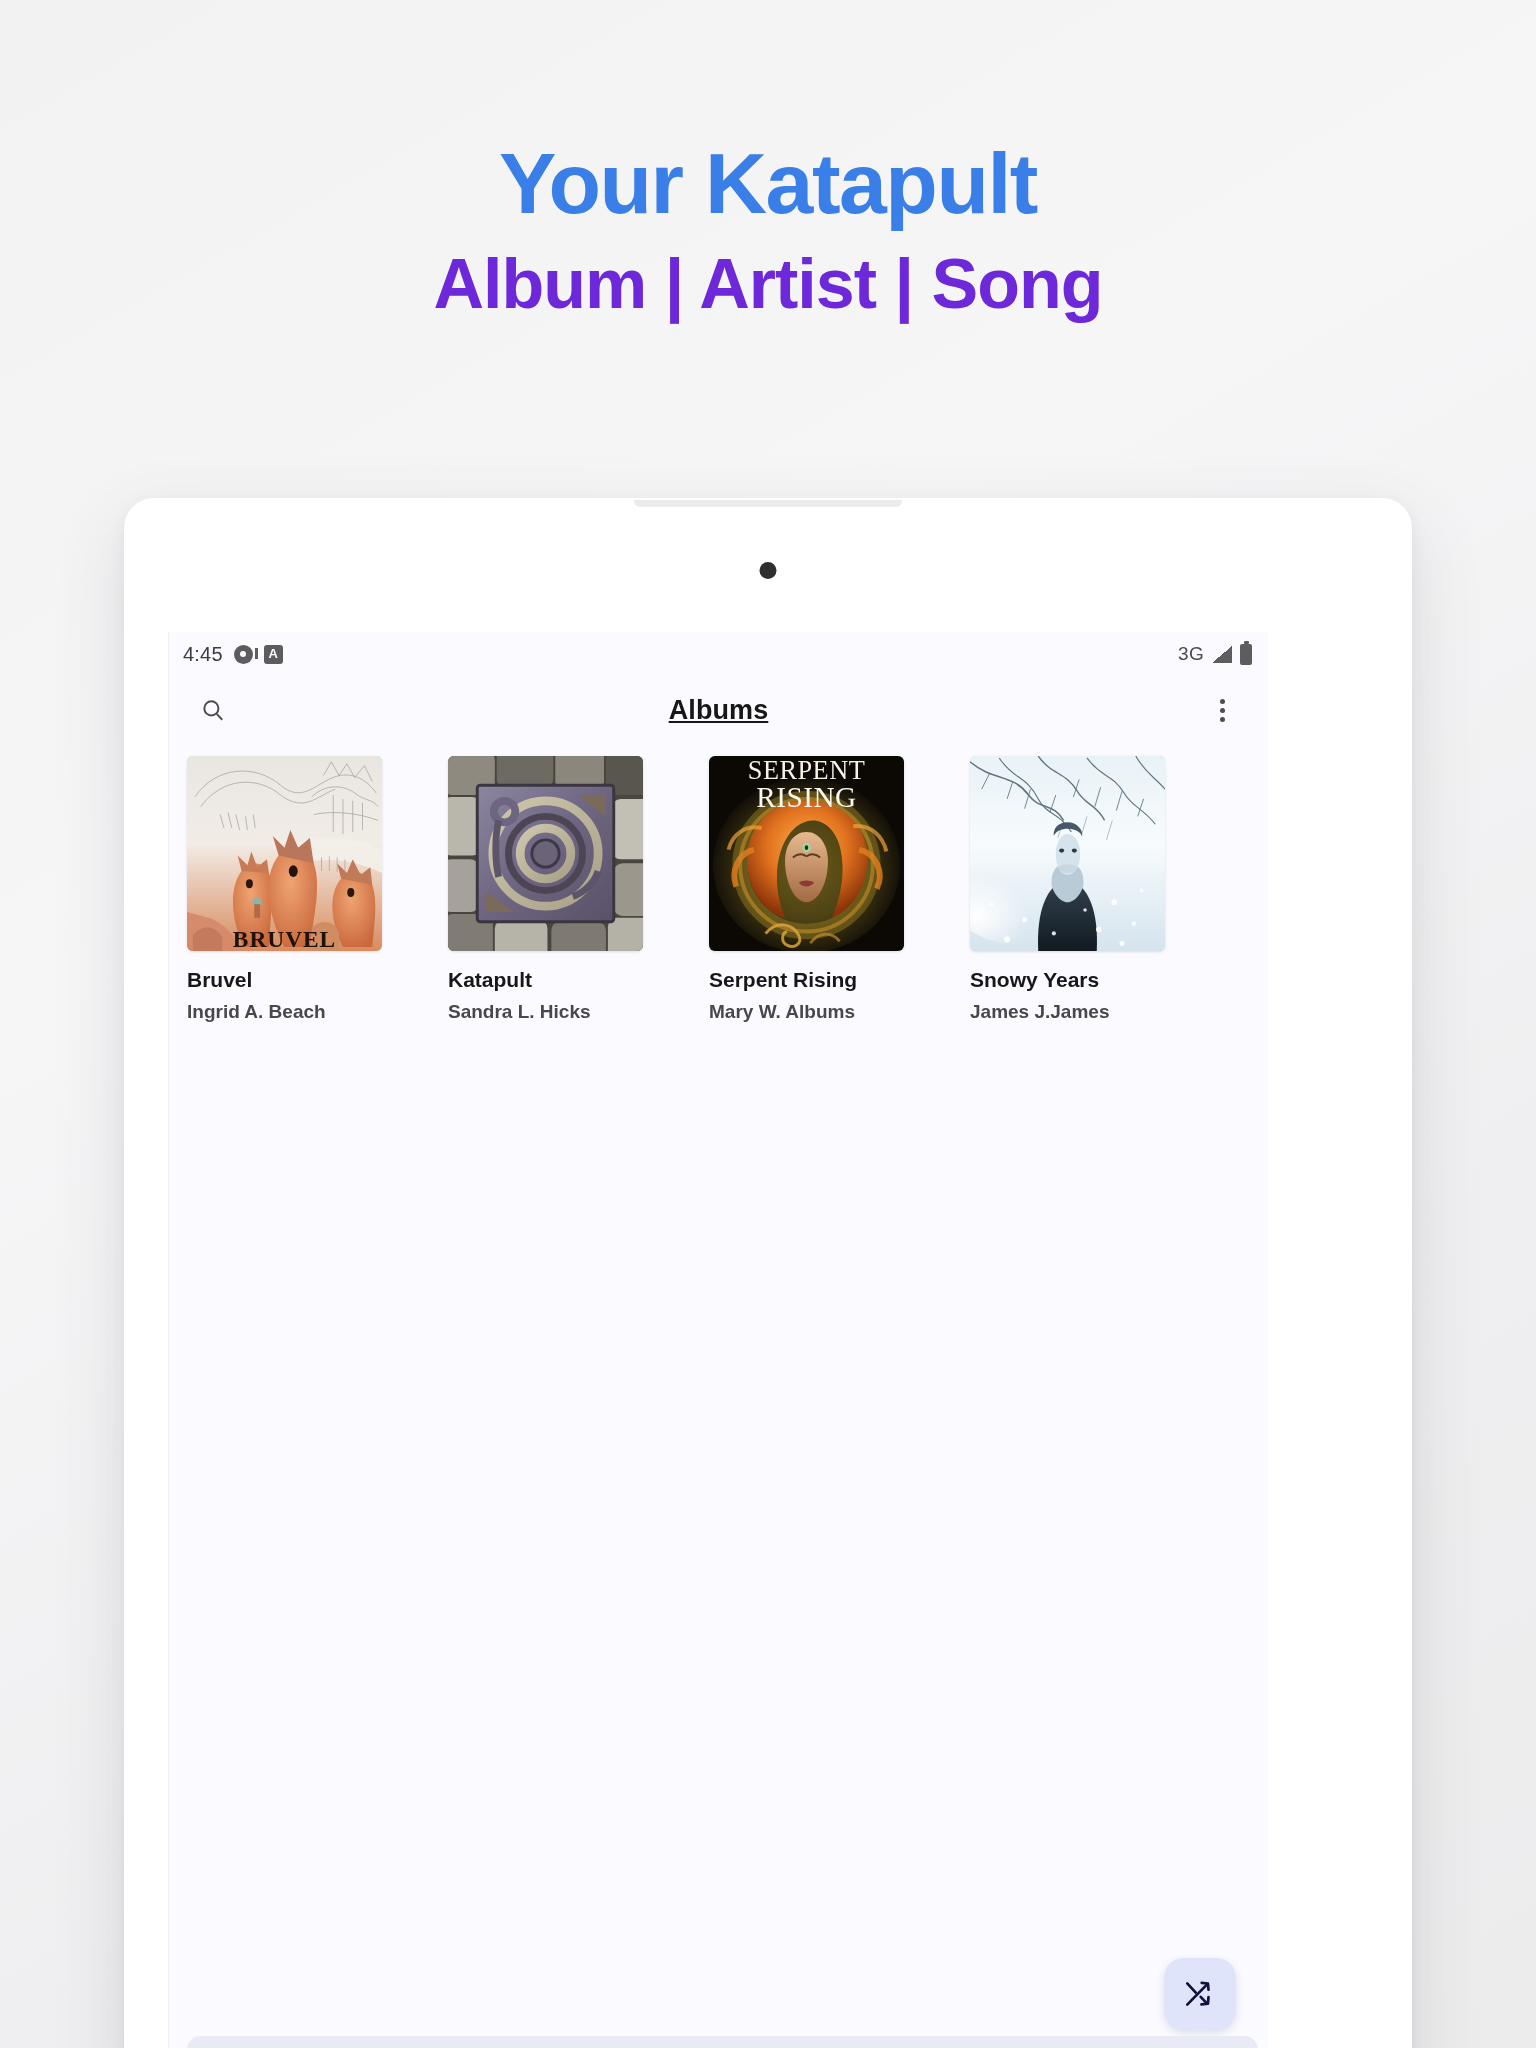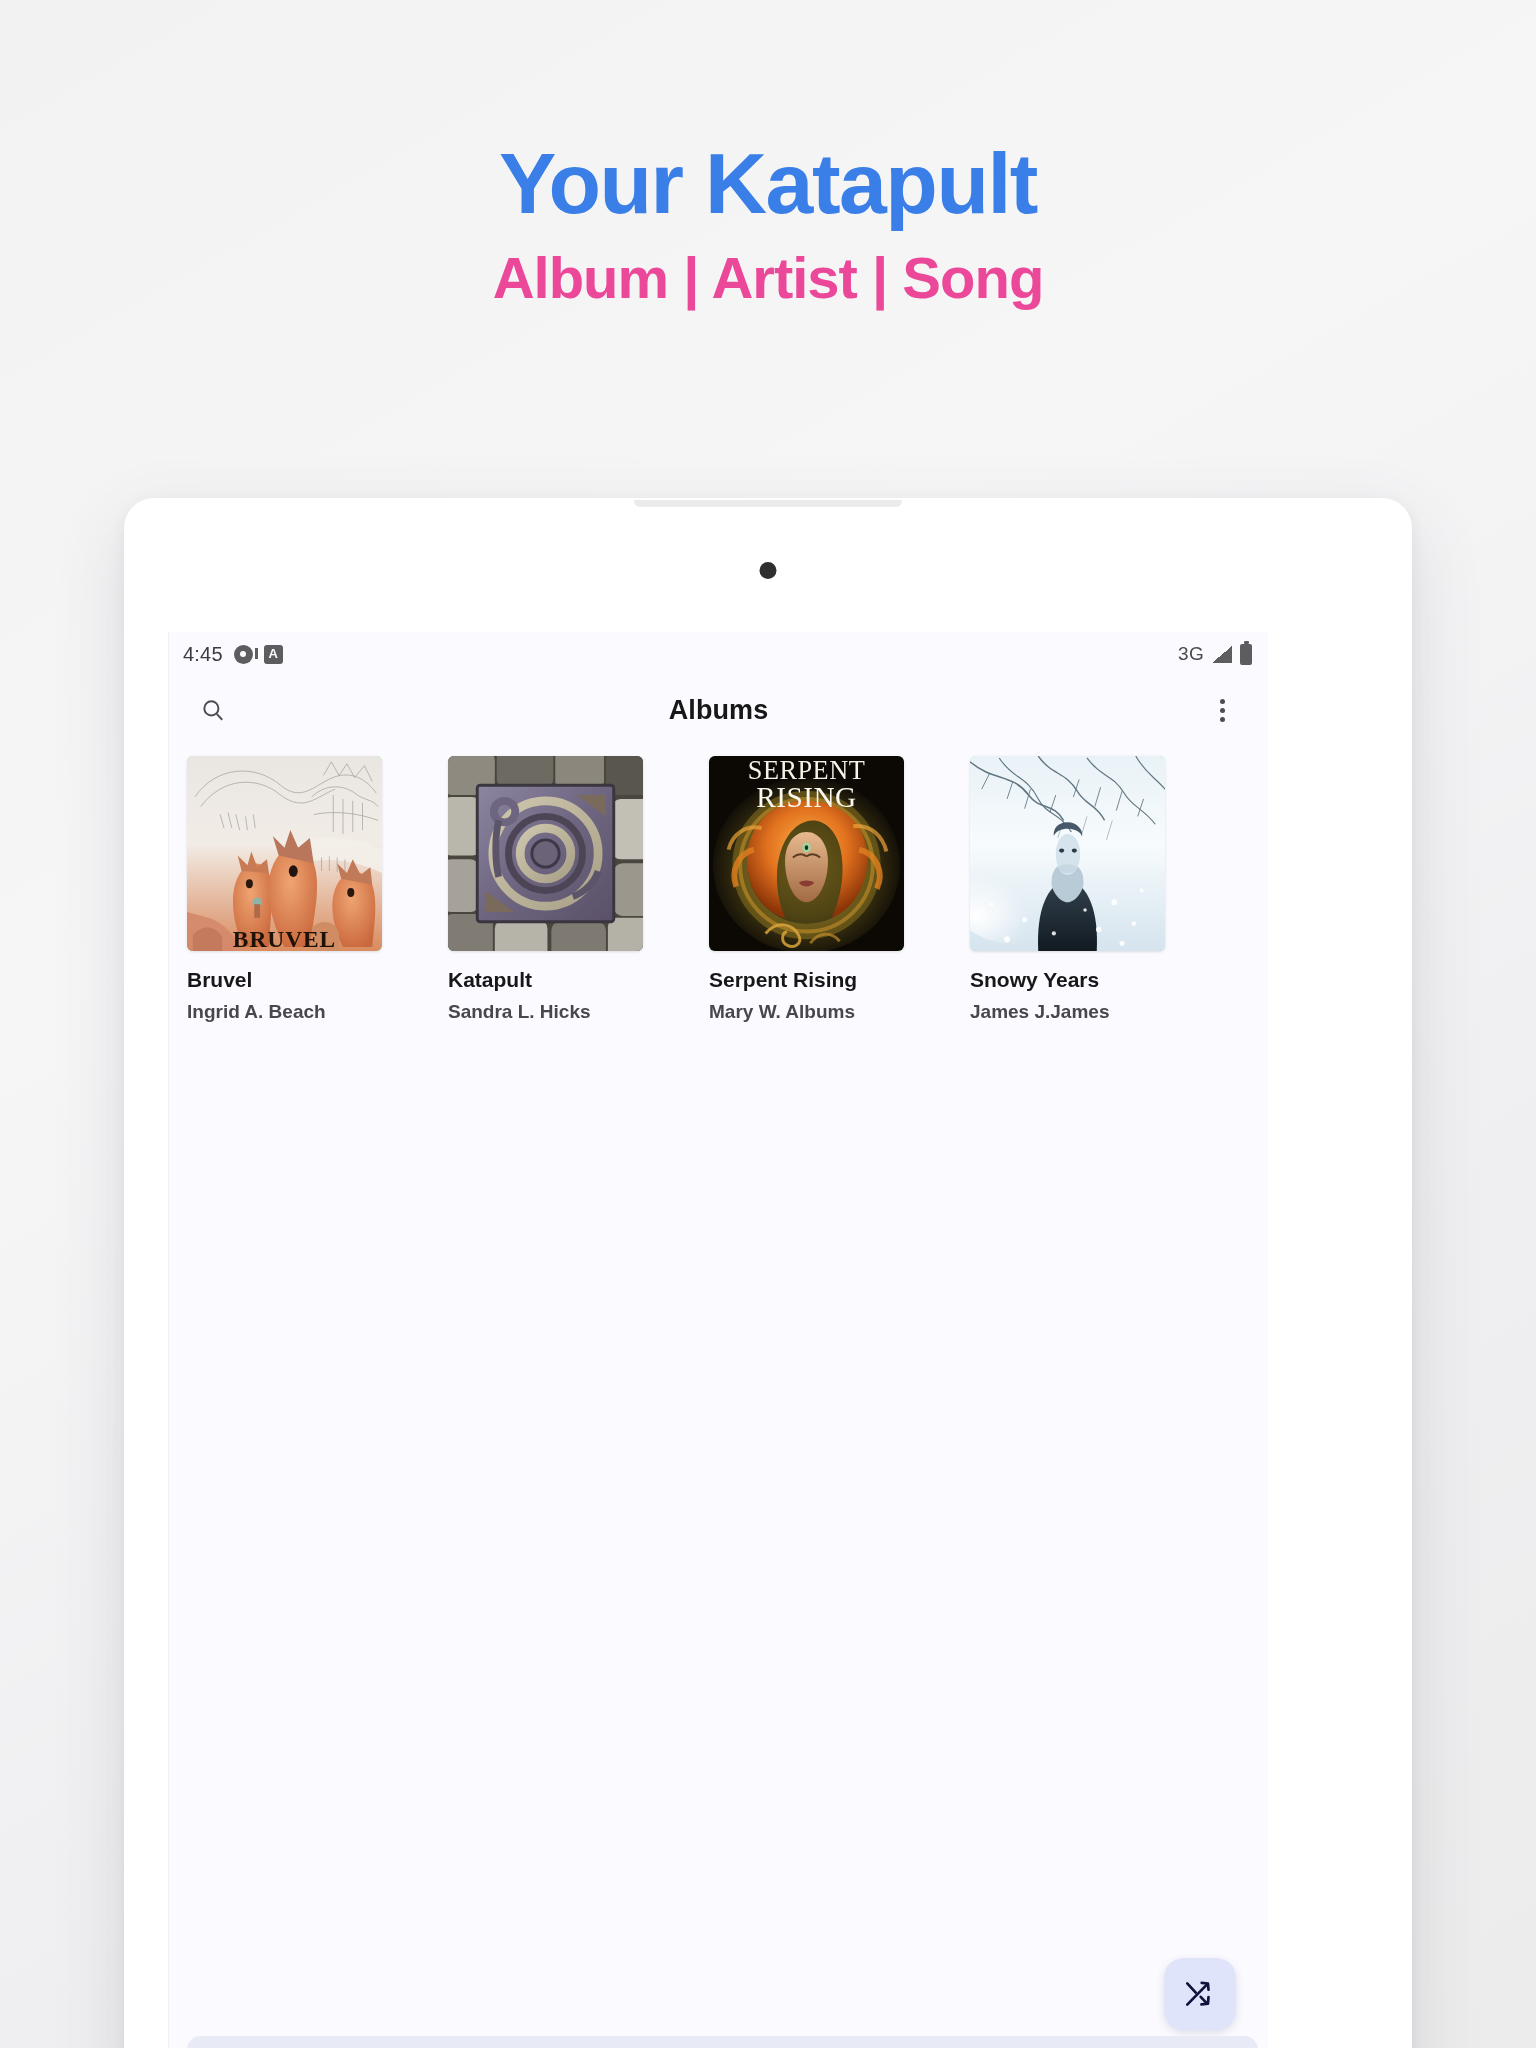--- a/index.html
+++ b/index.html
@@ -23,26 +23,26 @@
     text-align: center;
   }
   .promo-line1 {
     font-size: 86px;
     font-weight: 800;
     letter-spacing: -1.5px;
     line-height: 1.0;
     color: #3a7ee8;
   }
   .promo-line2 {
-    font-size: 58px;
+    font-size: 70px;
     font-weight: 800;
     letter-spacing: -1px;
     line-height: 1.05;
     margin-top: 22px;
-    color: #ec4899;
+    color: #6d28d9;
   }
 
   
   .device {
     position: absolute;
     left: 124px;
     top: 498px;
     width: 1288px;
     height: 1620px;
     background: #ffffff;
@@ -140,20 +140,21 @@
     position: relative;
   }
   .appbar-title {
     position: absolute;
     left: 0; right: 0;
     text-align: center;
     font-size: 27px;
     font-weight: 600;
     color: #17171a;
     letter-spacing: .1px;
+    text-decoration: underline;
   }
   .icon-btn {
     width: 44px; height: 44px;
     display: flex; align-items: center; justify-content: center;
     border-radius: 50%;
     position: relative; z-index: 2;
   }
   .icon-search svg { stroke: #4d4d51; }
   .icon-more { display: flex; flex-direction: column; gap: 4px; align-items: center; }
   .icon-more i {

